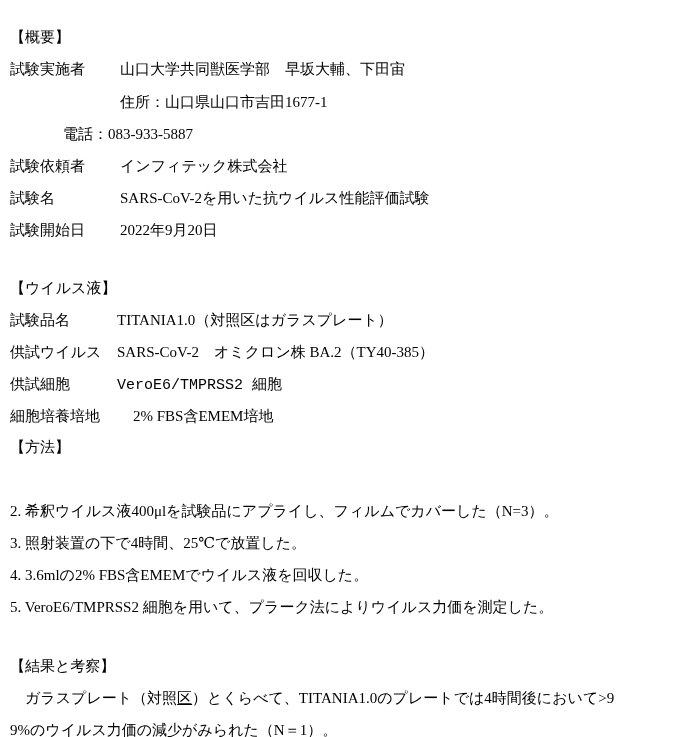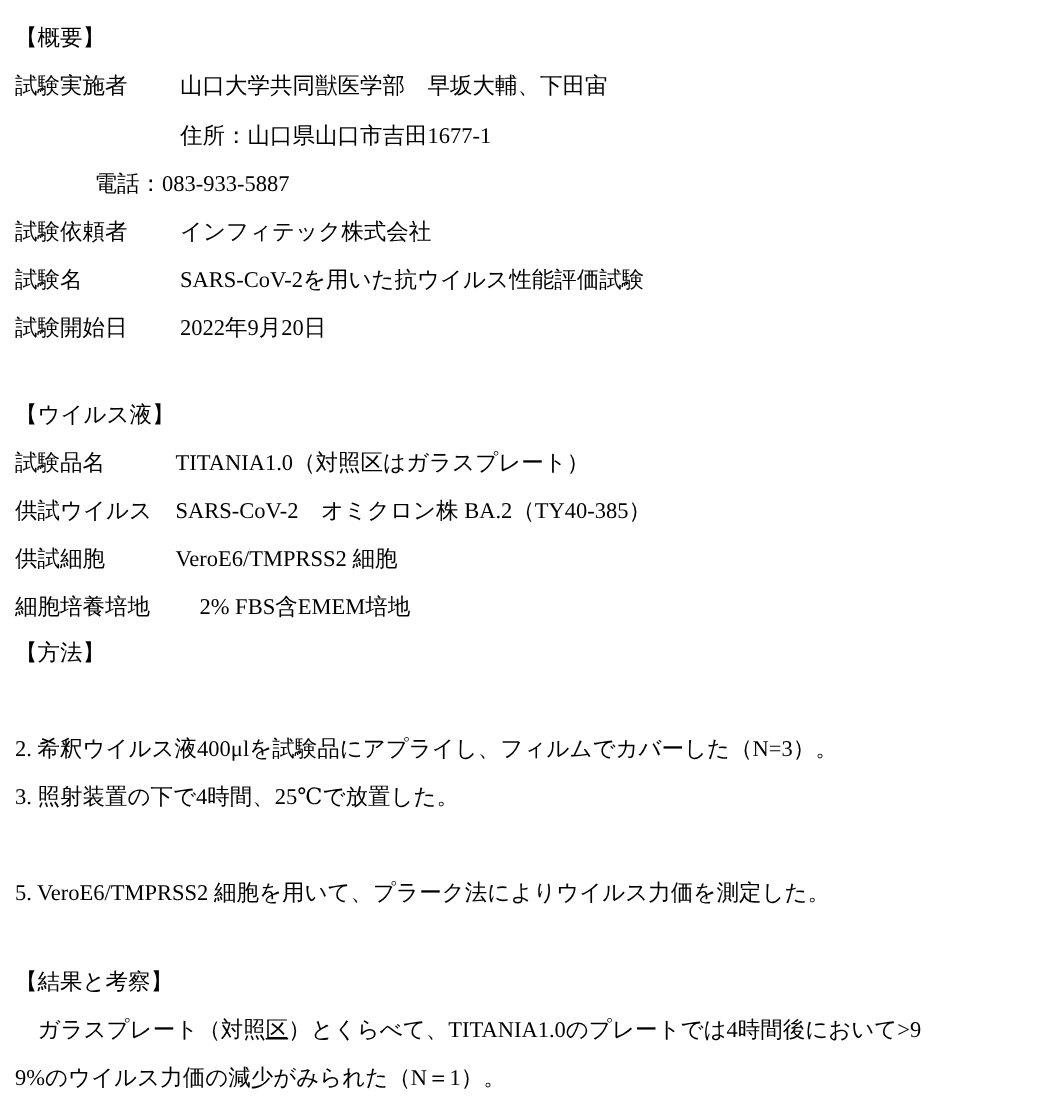--- a/index.html
+++ b/index.html
@@ -18,20 +18,21 @@
   .page {
     position: relative;
     width: 694px;
     height: 737px;
     padding: 0;
     box-sizing: border-box;
   }
   .abs {
     position: absolute;
     white-space: nowrap;
+    margin-top: 12px;
   }
   .u {
     text-decoration: underline;
   }
   .list-line {
     white-space: nowrap;
   }
 </style>
 </head>
 <body>
@@ -58,29 +59,30 @@
 
   <div class="abs" style="left:10px; top:267px;">【ウイルス液】</div>
 
   <div class="abs" style="left:10px; top:299px;">試験品名</div>
   <div class="abs" style="left:117px; top:299px;">TITANIA1.0（対照区はガラスプレート）</div>
 
   <div class="abs" style="left:10px; top:331px;">供試ウイルス</div>
   <div class="abs" style="left:117px; top:331px;">SARS-CoV-2　オミクロン株 BA.2（TY40-385）</div>
 
   <div class="abs" style="left:10px; top:363px;">供試細胞</div>
-  <div class="abs" style="left:117px; top:363px;">VeroE6/TMPRSS2 細胞</div>
+  <div class="abs" style="left:117px; top:363px;font-family:Liberation Mono, monospace;">VeroE6/TMPRSS2 細胞</div>
 
   <div class="abs" style="left:10px; top:395px;">細胞培養培地</div>
   <div class="abs" style="left:133px; top:395px;">2% FBS含EMEM培地</div>
 
   <div class="abs" style="left:10px; top:426px;">【方法】</div>
 
   <div class="abs list-line" style="left:10px; top:490px;">2. 希釈ウイルス液400μlを試験品にアプライし、フィルムでカバーした（N=3）。</div>
   <div class="abs list-line" style="left:10px; top:522px;">3. 照射装置の下で4時間、25℃で放置した。</div>
+  <div class="abs list-line" style="left:10px; top:554px;">4. 3.6mlの2% FBS含EMEMでウイルス液を回収した。</div>
   <div class="abs list-line" style="left:10px; top:586px;">5. VeroE6/TMPRSS2 細胞を用いて、プラーク法によりウイルス力価を測定した。</div>
 
   <div class="abs" style="left:10px; top:645px;">【結果と考察】</div>
 
   <div class="abs" style="left:10px; top:677px;">
     <span>　ガラスプレート（対照</span><span class="u">区</span><span>）とくらべて、TITANIA1.0のプレートでは4時間後において&gt;9</span>
   </div>
 
   <div class="abs" style="left:10px; top:709px;">9%のウイルス力価の減少がみられた（N＝1）。</div>
 

